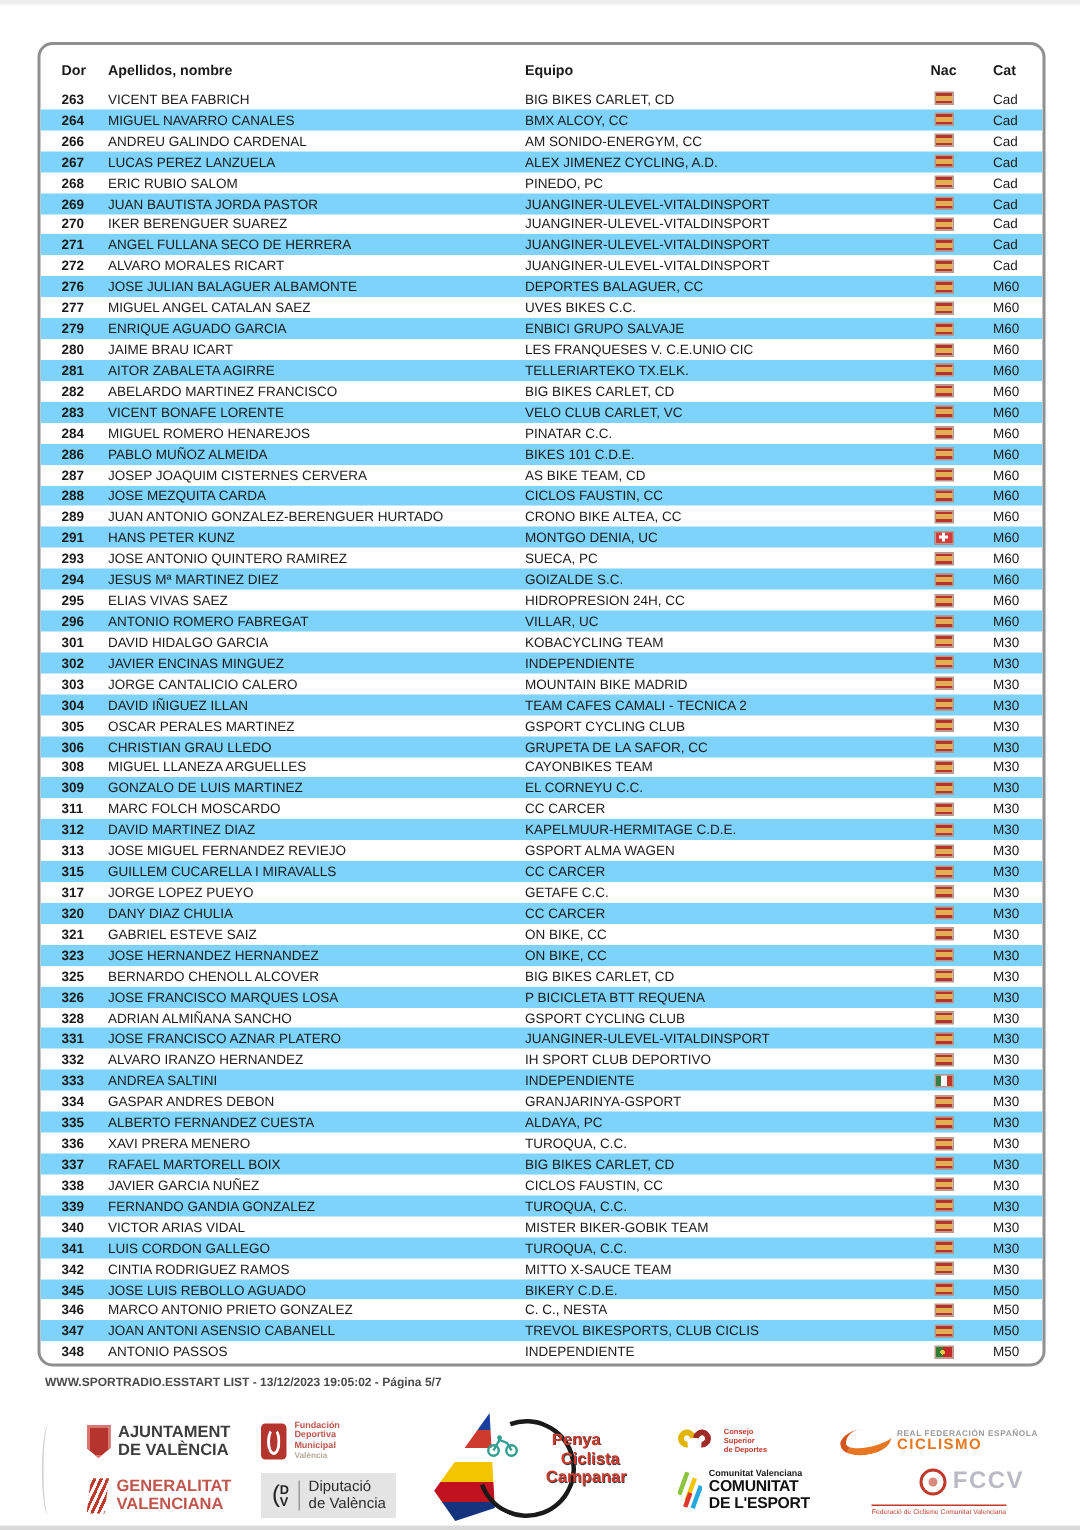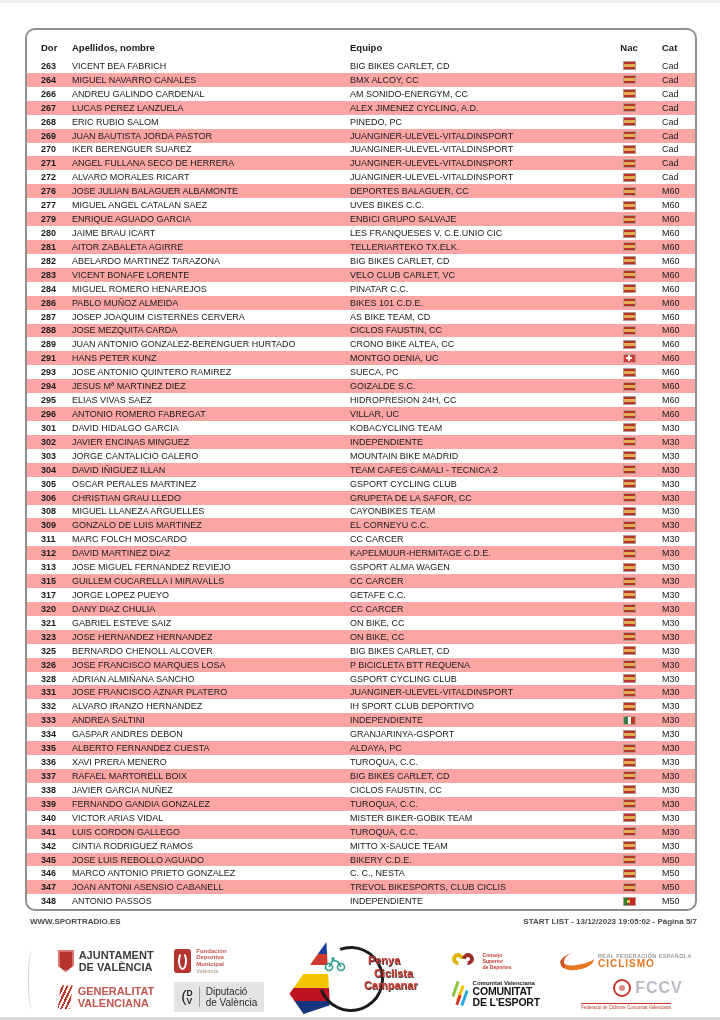--- a/index.html
+++ b/index.html
@@ -22,38 +22,38 @@
   .grid-row {
     display:grid;
     grid-template-columns:31px 278px 259px 40px 1fr;
     padding:0 12px 0 14px;
     align-items:center;
   }
   .thead { height:29px; font-weight:bold; font-size:9.5px; padding-top:6px; }
   .thead .c-nac { text-align:center; }
   .thead .c-cat { padding-left:13px; }
   .row { height:13.93px; font-size:9px; }
-  .row.alt { background:#fca5a5; }
+  .row.alt { background:#7dd3fc; }
   .c-dor { font-weight:bold; }
   .c-cat { padding-left:13px; }
   .c-nac { display:flex; justify-content:center; }
   .flag { width:13px; height:9px; display:inline-block; border:0.5px solid #b89a8a; }
   .flag-es { background:linear-gradient(to bottom,#b5342d 0 27%,#e3af52 27% 73%,#b5342d 73% 100%); }
   .flag-ch { background:
       linear-gradient(#fff,#fff) center/2px 6px no-repeat,
       linear-gradient(#fff,#fff) center/6px 2px no-repeat,
       #d23c3c; }
   .flag-it { background:linear-gradient(to right,#3a7d44 0 33%,#ffffff 33% 66%,#c0392b 66% 100%); }
   .flag-pt { background:
       radial-gradient(circle at 40% 50%, #e6c84a 0 1.5px, transparent 1.6px),
       linear-gradient(to right,#2e7d32 0 40%,#c62828 40% 100%); }
   
   .meta {
     position:absolute; left:30px; right:23px; top:914px;
-    display:flex; justify-content:space-between;
+    display:flex; 
     font-size:8px; font-weight:bold; color:#4a4a4a;
   }
   
   .logos {
     position:absolute; left:28px; right:28px; top:938px; height:78px;
     display:flex; align-items:center; justify-content:space-between;
   }
   .lgroup { display:grid; grid-template-columns:auto auto; column-gap:20px; row-gap:8px; align-items:center; }
   .litem { display:flex; align-items:center; gap:5px; }
   .sep {
@@ -275,21 +275,21 @@
     <div class="c-name">AITOR ZABALETA AGIRRE</div>
     <div class="c-team">TELLERIARTEKO TX.ELK.</div>
     <div class="c-nac">
           <span class="flag flag-es"></span>
         </div>
     <div class="c-cat">M60</div>
   </div>
 
   <div class="grid-row row">
     <div class="c-dor">282</div>
-    <div class="c-name">ABELARDO MARTINEZ TARAZONA</div>
+    <div class="c-name">ABELARDO MARTINEZ FRANCISCO</div>
     <div class="c-team">BIG BIKES CARLET, CD</div>
     <div class="c-nac">
           <span class="flag flag-es"></span>
         </div>
     <div class="c-cat">M60</div>
   </div>
 
   <div class="grid-row row alt">
     <div class="c-dor">283</div>
     <div class="c-name">VICENT BONAFE LORENTE</div>

